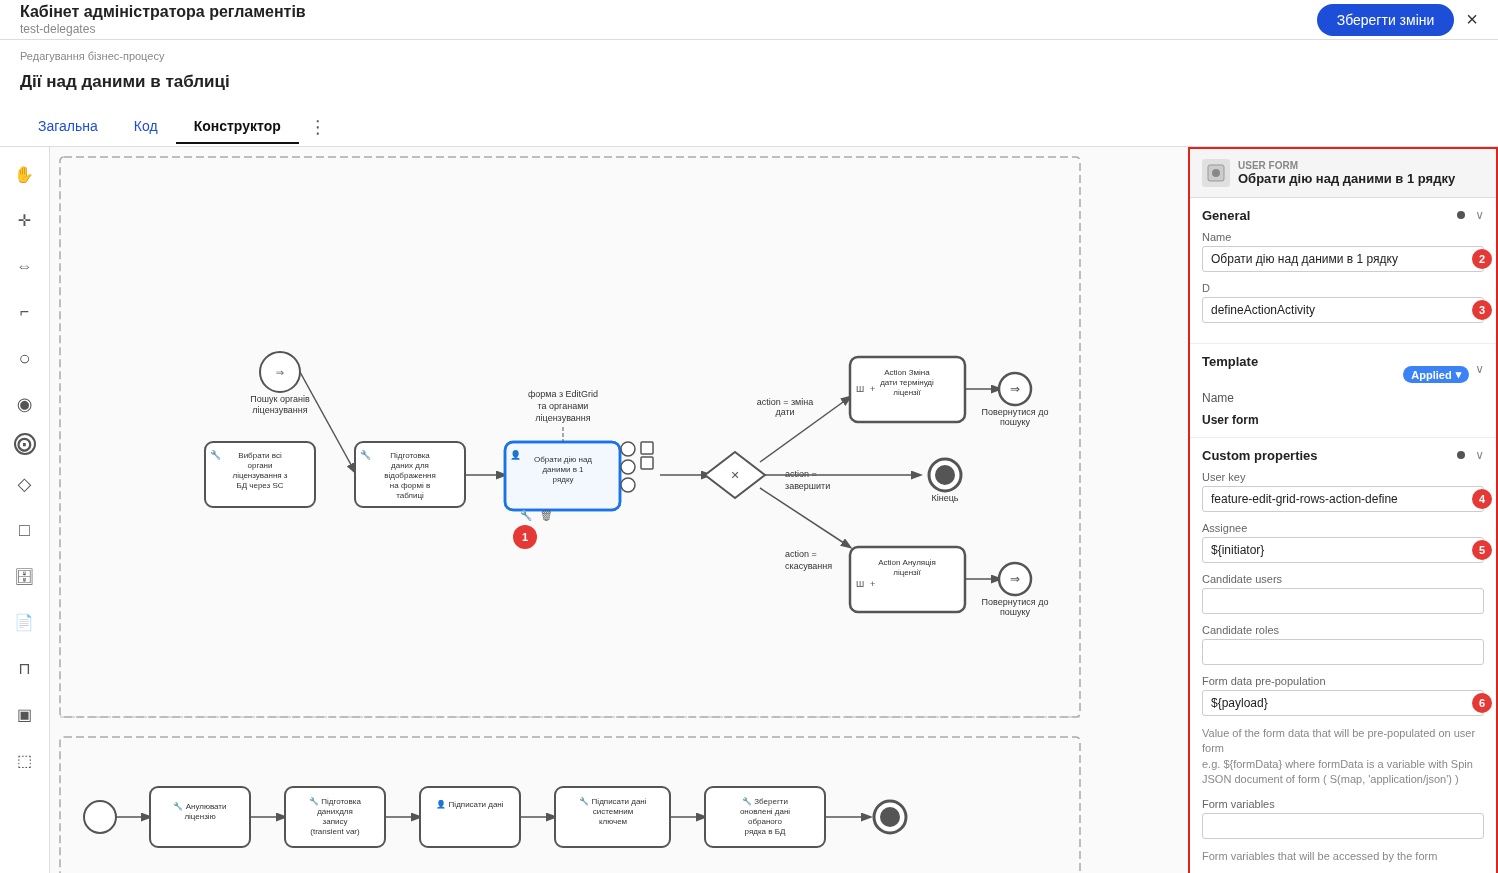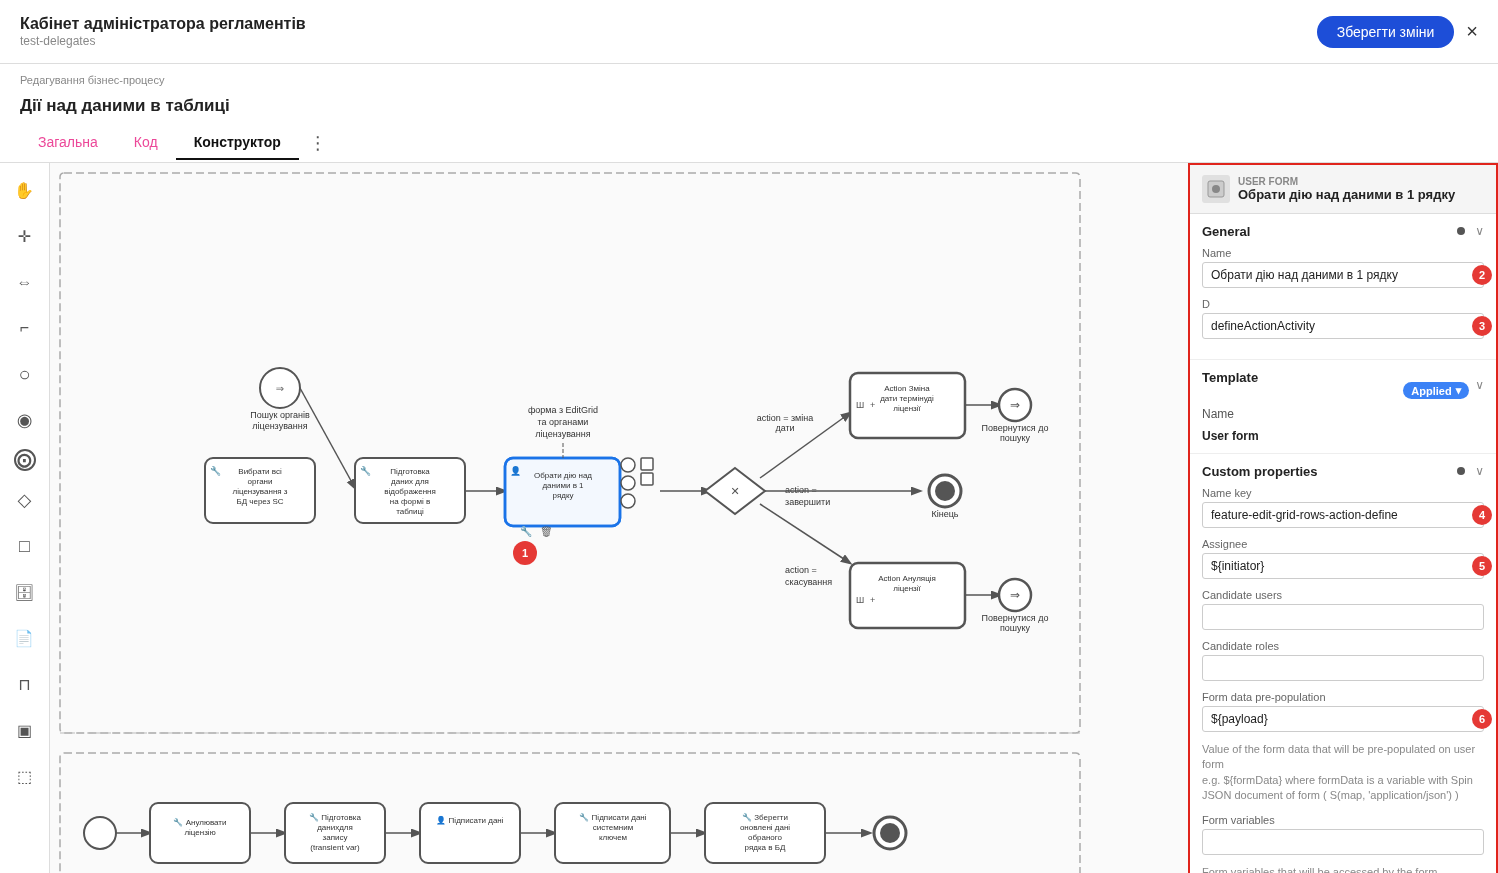--- a/index.html
+++ b/index.html
@@ -6,21 +6,21 @@
     body { font-family: 'Segoe UI', Arial, sans-serif; font-size: 13px; background: #f0f0f0; color: #222; }
 
     
     .top-header {
       background: #fff;
       border-bottom: 1px solid #ddd;
       padding: 10px 20px;
       display: flex;
       align-items: center;
       justify-content: space-between;
-      height: 64px;
+      height: 40px;
     }
     .top-header-left h1 { font-size: 16px; font-weight: 700; }
     .top-header-left span { font-size: 12px; color: #888; }
     .top-header-right { display: flex; align-items: center; gap: 12px; }
     .save-btn {
       background: #1d4ed8;
       color: #fff;
       border: none;
       border-radius: 20px;
       padding: 8px 20px;
@@ -30,26 +30,26 @@
     }
     .close-icon-btn { background: none; border: none; cursor: pointer; font-size: 20px; color: #333; }
 
     
     .sub-header {
       background: #fff;
       padding: 10px 20px 0 20px;
       border-bottom: 1px solid #ddd;
     }
     .sub-header-breadcrumb { font-size: 11px; color: #888; margin-bottom: 10px; }
-    .sub-header-title { font-size: 17px; font-weight: 700; margin-bottom: 8px; }
+    .sub-header-title { font-size: 17px; font-weight: 700; margin-bottom: 16px; }
     .sub-header-tabs { display: flex; align-items: center; gap: 0; }
     .sub-tab {
       padding: 8px 18px;
       cursor: pointer;
-      color: #ec4899;
+      color: #1d4ed8;
       font-size: 14px;
       border-bottom: 2px solid transparent;
     }
     .sub-tab.active { color: #111; border-bottom: 2px solid #111; font-weight: 600; }
     .sub-tab-more { padding: 8px 10px; cursor: pointer; font-size: 18px; color: #555; }
 
     
     .main-layout {
       display: flex;
       height: calc(873px - 56px - 56px);
@@ -434,21 +434,21 @@
     <div class="panel-section">
       <div class="section-header">
         <span class="section-title">Custom properties</span>
         <div class="section-header-right">
           <span class="section-dot"></span>
           <span class="chevron">∨</span>
         </div>
       </div>
 
       <div class="field-group" style="position:relative;">
-        <div class="field-label">Name key</div>
+        <div class="field-label">User key</div>
         <input class="field-input" type="text" value="feature-edit-grid-rows-action-define" style="">
         <div class="number-badge" style="right:-8px;top:18px;">4</div>
       </div>
 
       <div class="field-group" style="position:relative;">
         <div class="field-label">Assignee</div>
         <input class="field-input" type="text" value="${initiator}" style="">
         <div class="number-badge" style="right:-8px;top:18px;">5</div>
       </div>
 

